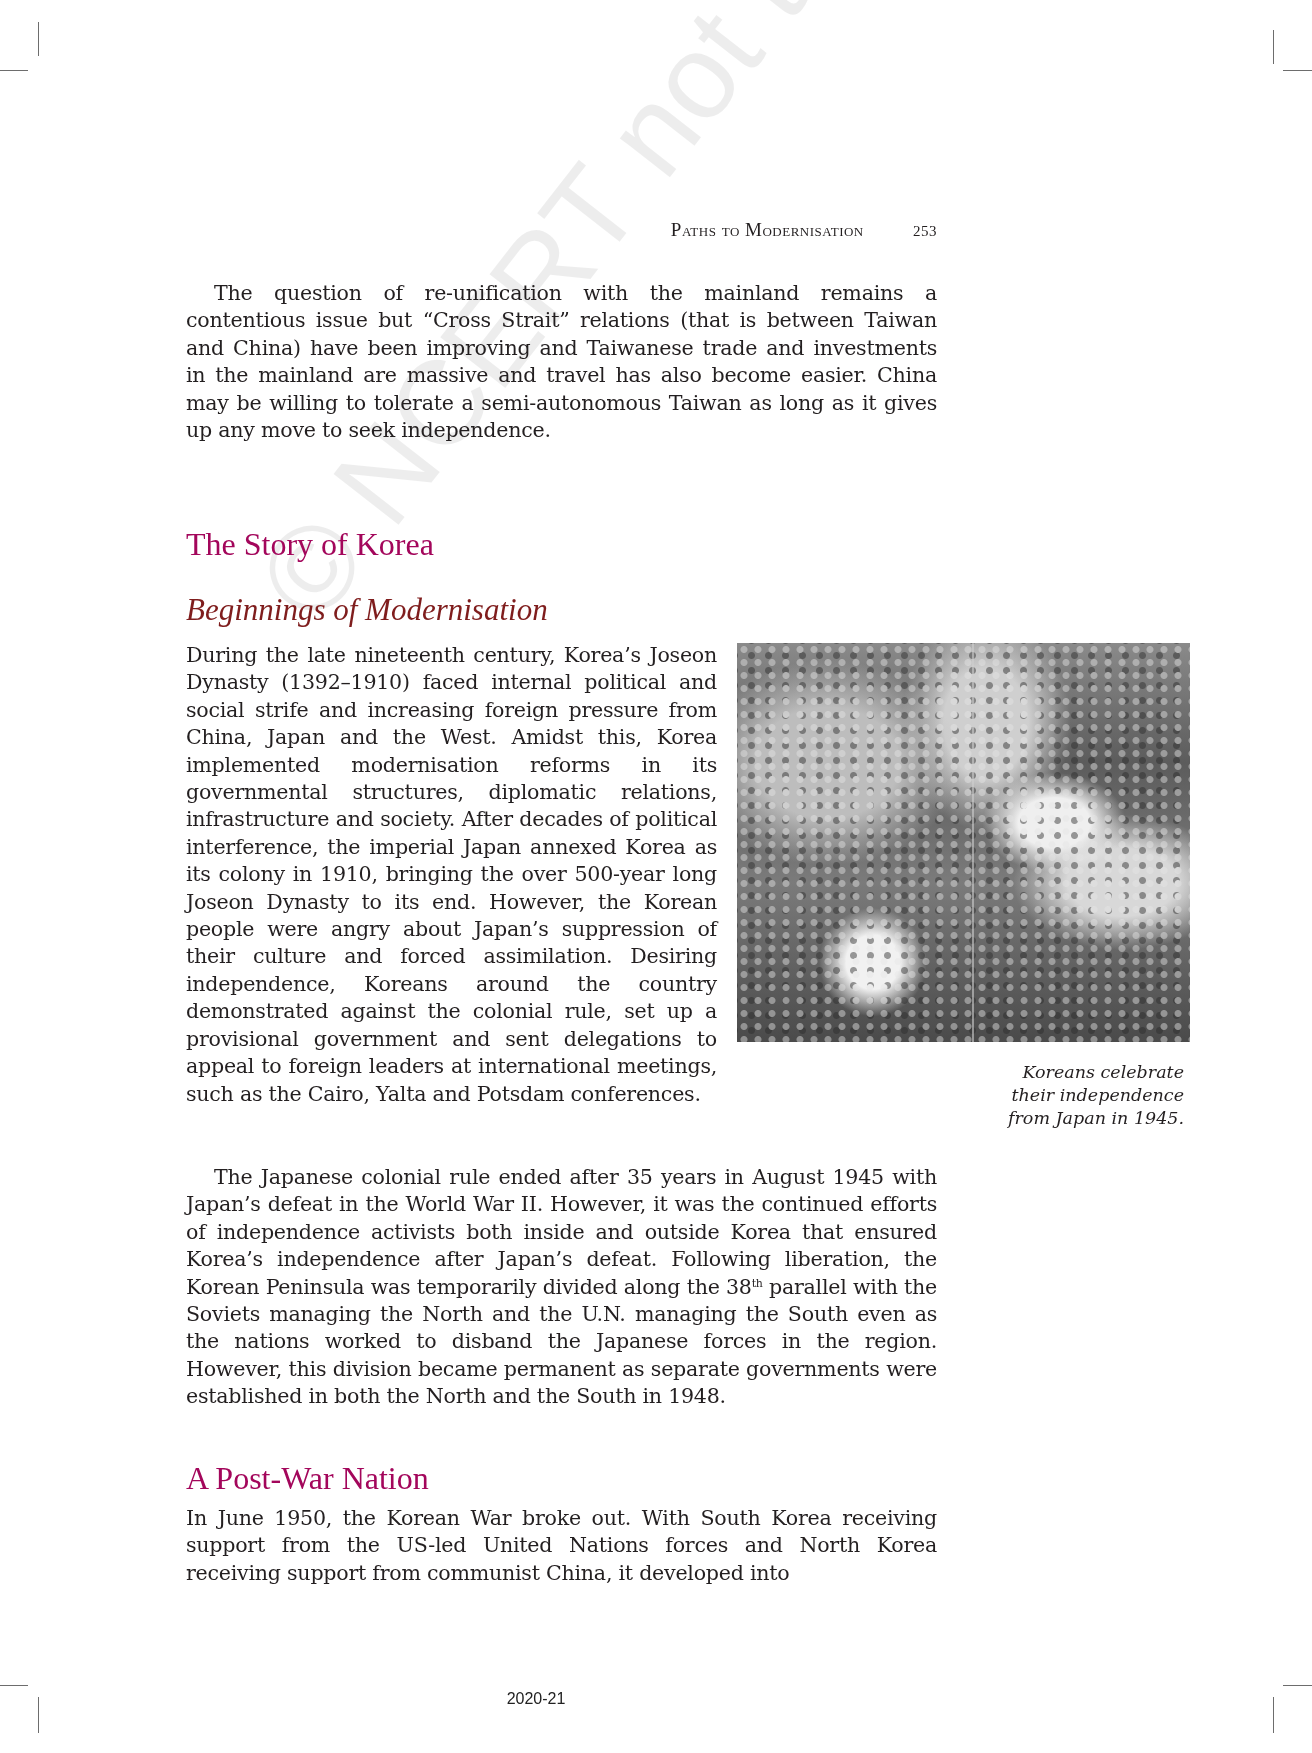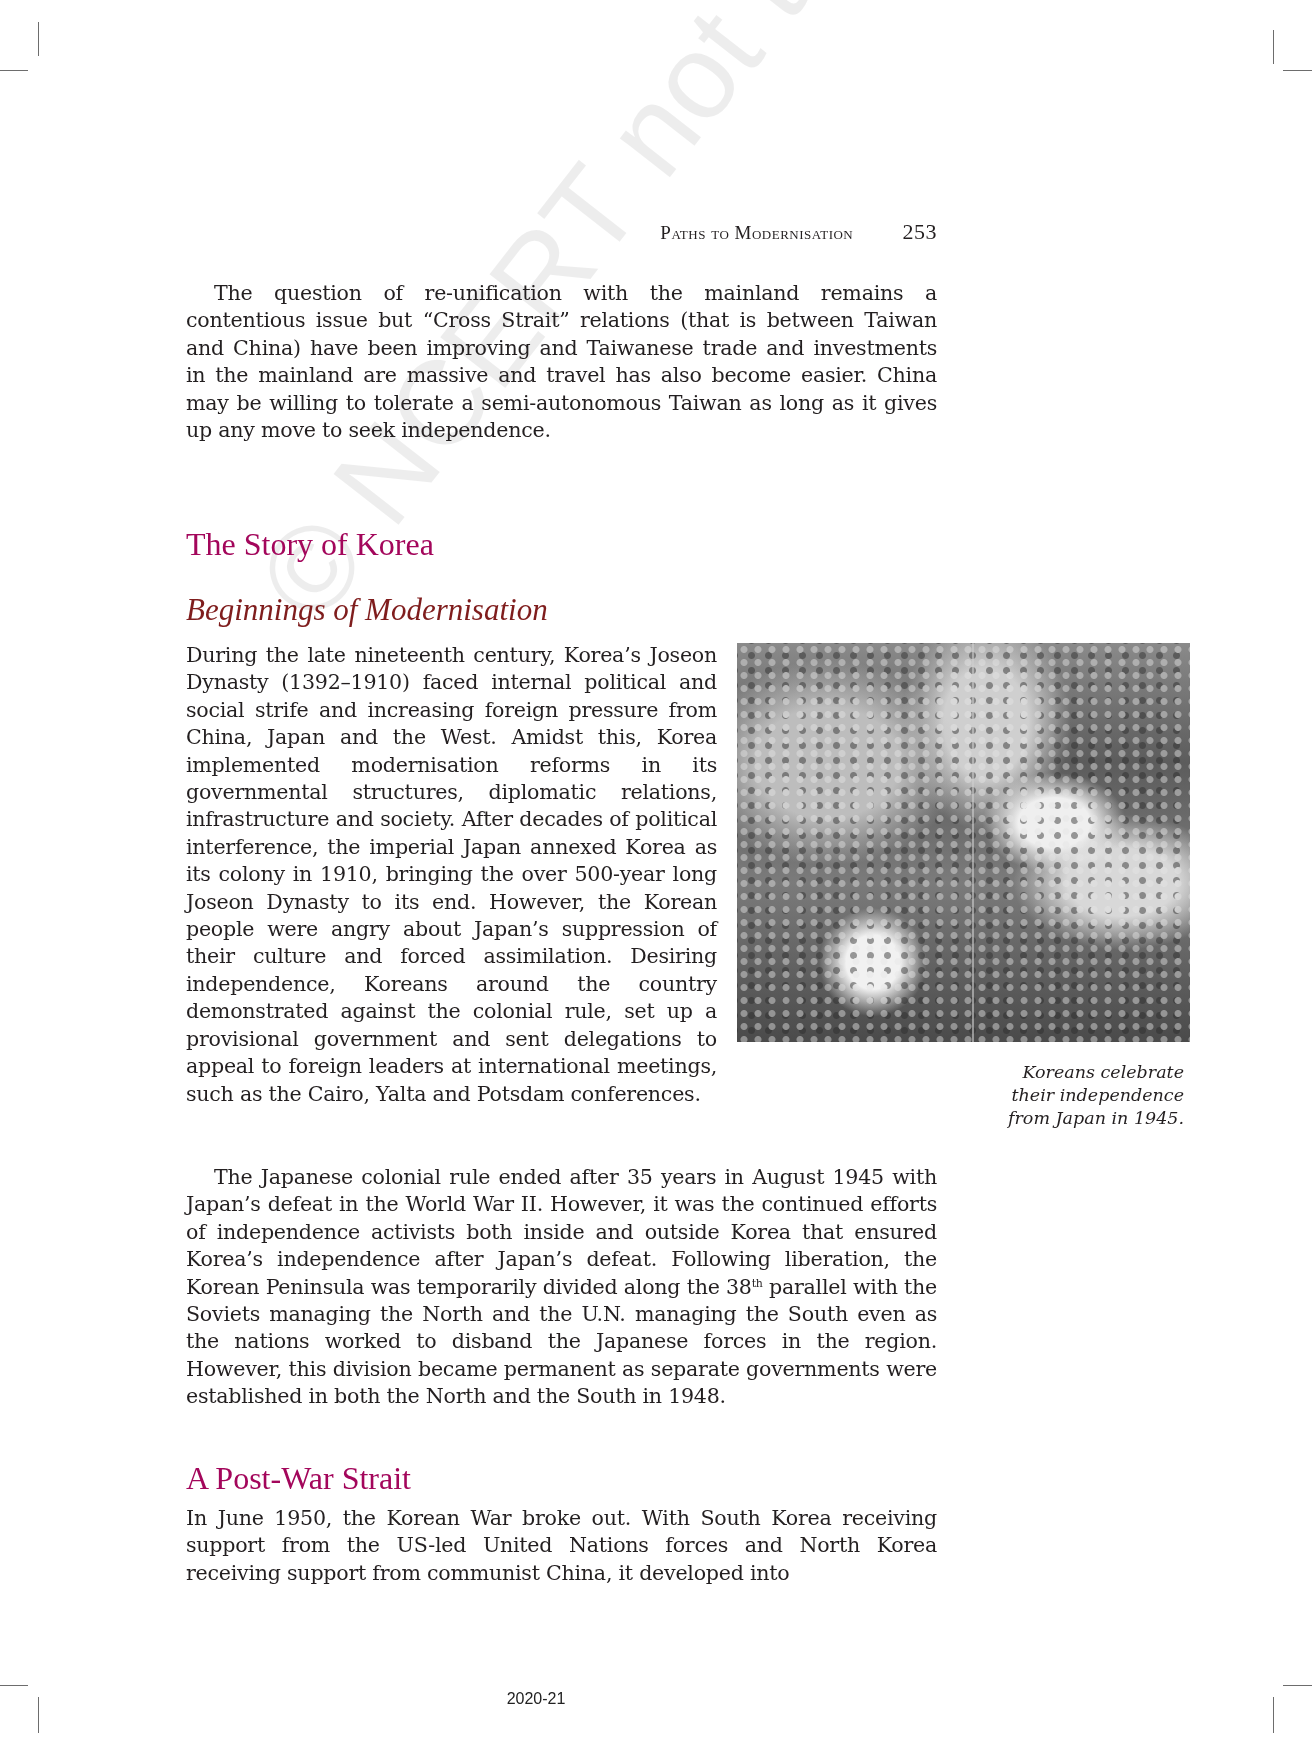--- a/index.html
+++ b/index.html
@@ -2,21 +2,21 @@
 <html><head>
 <meta charset="utf-8">
 <style>
   html, body { margin:0; padding:0; background:#ffffff; }
   body { width:1312px; height:1753px; position:relative; overflow:hidden;
          font-family:"DejaVu Serif","Liberation Serif",serif; color:#231f20; }
   .crop { position:absolute; background:#6d6d6d; }
   .running-head { position:absolute; left:0; top:219px; width:937px; text-align:right;
          font-family:"Liberation Serif",serif; font-size:19px; letter-spacing:0.5px; }
   .running-head .title { font-variant:small-caps; margin-right:44px; }
-  .running-head .pg { font-size:22px; }
+  .running-head .pg { font-size:15px; }
   .col { position:absolute; left:186px; width:751px; }
   p { margin:0; text-align:justify; text-align-last:left;
       font-size:20.6px; line-height:27.4px; font-family:"DejaVu Serif","Liberation Serif",serif;
       letter-spacing:-0.25px; }
   p.indent { text-indent:28px; }
   h2 { margin:0; color:#a3065b; font-family:"Liberation Serif",serif; font-weight:normal; font-size:32px; }
   h3 { margin:0; color:#7f1d1d; font-family:"Liberation Serif",serif; font-style:italic; font-weight:normal; font-size:31px; }
   .narrow { width:531px; }
   .photo { position:absolute; left:737px; top:643px; width:453px; height:399px;
       background:
@@ -79,19 +79,19 @@
   <p class="indent"><span>The Japanese colonial rule ended after 35 years in August 1945 with Japan’s defeat in the World War II. However, it was the continued efforts of independence activists both inside and outside Korea that ensured Korea’s independence after Japan’s defeat. Following liberation, the Korean Peninsula was temporarily divided along the 38</span><sup>th</sup><span> parallel with the Soviets managing the North and the U.N. managing the South even as the nations worked to disband the Japanese forces in the region. However, this division became permanent as separate governments were established in both the North and the South in 1948.</span></p>
 </div>
 
 <div class="photo" title="Black and white photograph of a large crowd of Koreans cheering with raised arms">
   <div class="crowd"></div>
   <div class="seam"></div>
 </div>
 <div class="caption">Koreans celebrate their independence from Japan in 1945.</div>
 
 <div class="col" style="top:1460px;">
-  <h2>A Post-War Strait</h2>
+  <h2>A Post-War Nation</h2>
 </div>
 <div class="col" style="top:1505px;">
   <p>In June 1950, the Korean War broke out. With South Korea receiving support from the US-led United Nations forces and North Korea receiving support from communist China, it developed into</p>
 </div>
 
 <div class="footer">2020-21</div>
 
 </body></html>

